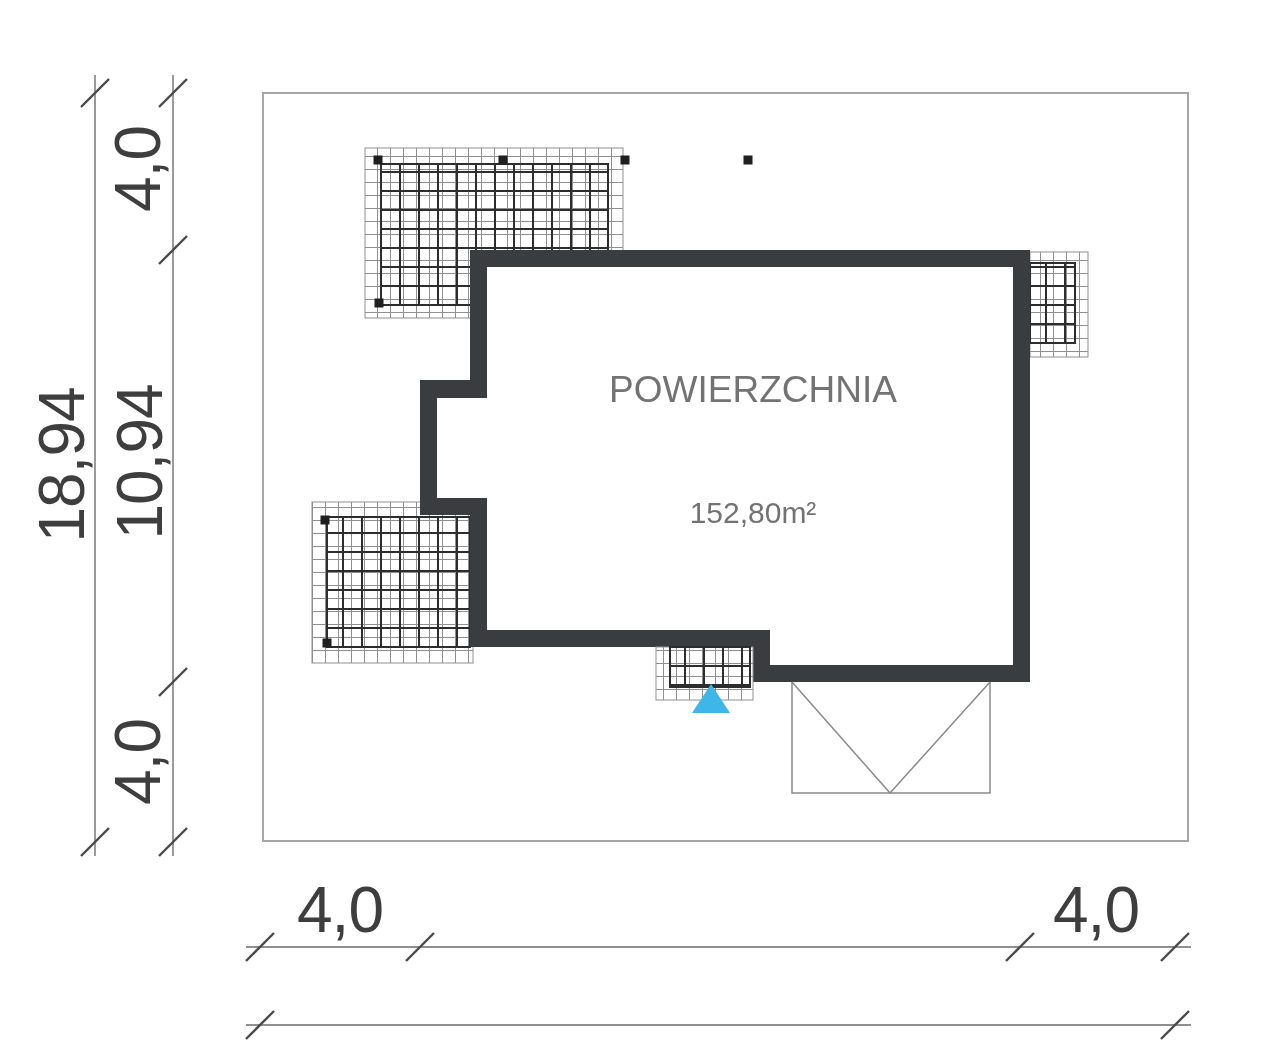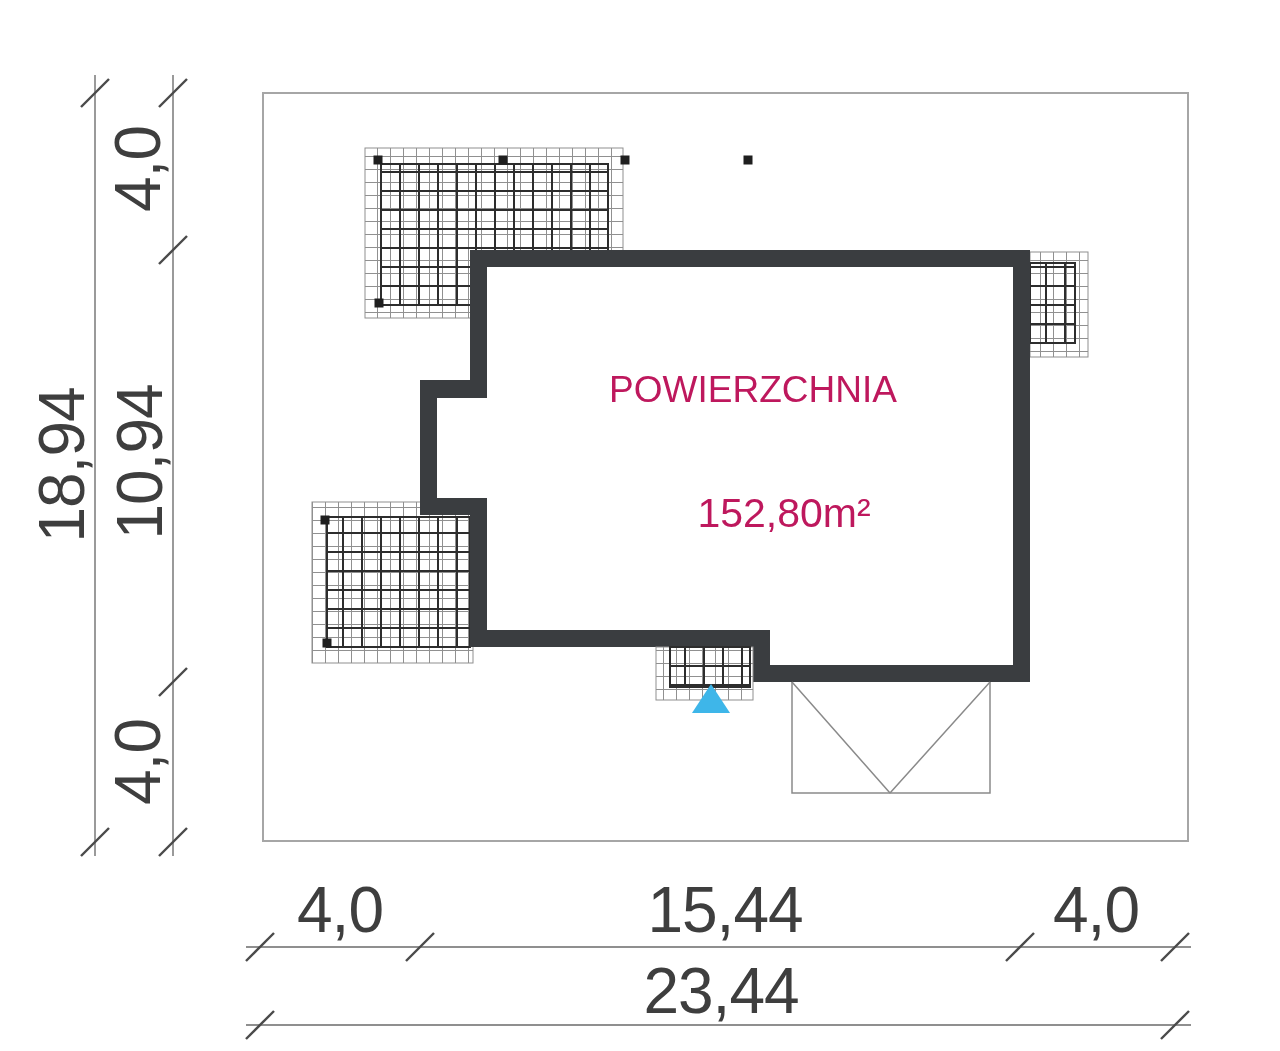--- a/index.html
+++ b/index.html
@@ -16,28 +16,28 @@
     font-size:64px;
     letter-spacing:-1px;
     color:#3e3e3e;
     white-space:nowrap;
     transform:translate(-50%,-52%);
     line-height:1;
   }
   .dim.rot{transform:translate(-50%,-50%) rotate(-90deg);}
   .area-line{
     position:absolute;
-    color:#be185d;
+    color:#737373;
     font-size:37px;
     letter-spacing:0px;
     white-space:nowrap;
     transform:translate(-50%,-50%);
     line-height:1;
   }
-  .area-line.small{font-size:41px;margin-left:31px;}
+  .area-line.small{font-size:30px;}
 </style>
 </head>
 <body>
 
 <div class="canvas">
 
   <svg class="plan-svg" width="1280" height="1051" viewBox="0 0 1280 1051">
     <defs>
       <pattern id="gridLight" width="13" height="13" patternUnits="userSpaceOnUse">
         <path d="M0 0.5 H13 M0.5 0 V13" stroke="#909090" stroke-width="1" fill="none"></path>
@@ -117,20 +117,18 @@
       <line x1="1161" y1="1039" x2="1189" y2="1011"></line>
     </g>
   </svg>
 
   <div class="dim rot" style="left:138px;top:169px">4,0</div>
   <div class="dim rot" style="left:62px;top:465px">18,94</div>
   <div class="dim rot" style="left:140px;top:462px">10,94</div>
   <div class="dim rot" style="left:138px;top:762px">4,0</div>
 
   <div class="dim" style="left:340px;top:911px">4,0</div>
-  <div class="dim" style="left:725px;top:911px">15,44</div>
   <div class="dim" style="left:1096px;top:911px">4,0</div>
-  <div class="dim" style="left:721px;top:992px">23,44</div>
 
   <div class="area-line" style="left:753px;top:389px">POWIERZCHNIA</div>
   <div class="area-line small" style="left:753px;top:513px">152,80m²</div>
 
 </div>
 
 </body></html>

